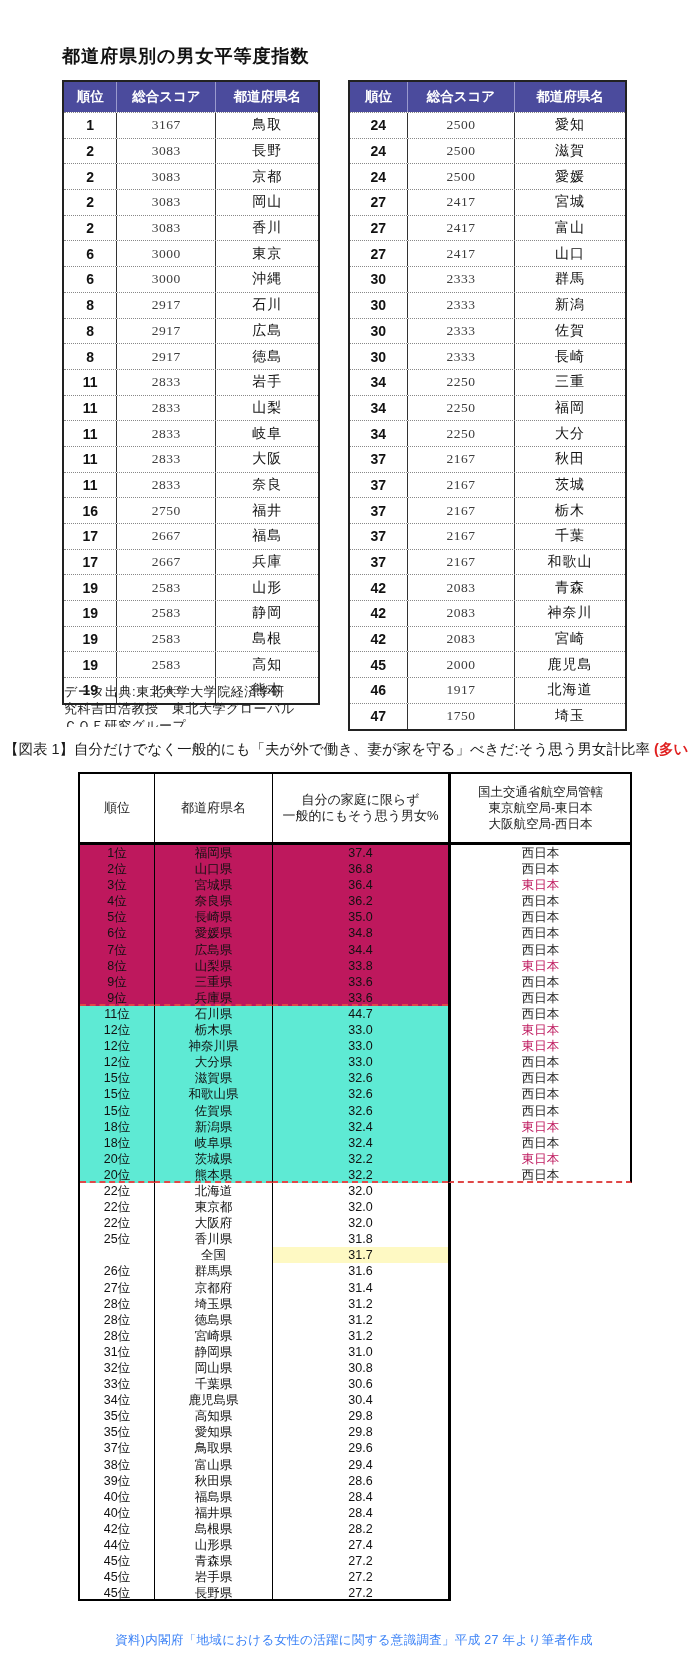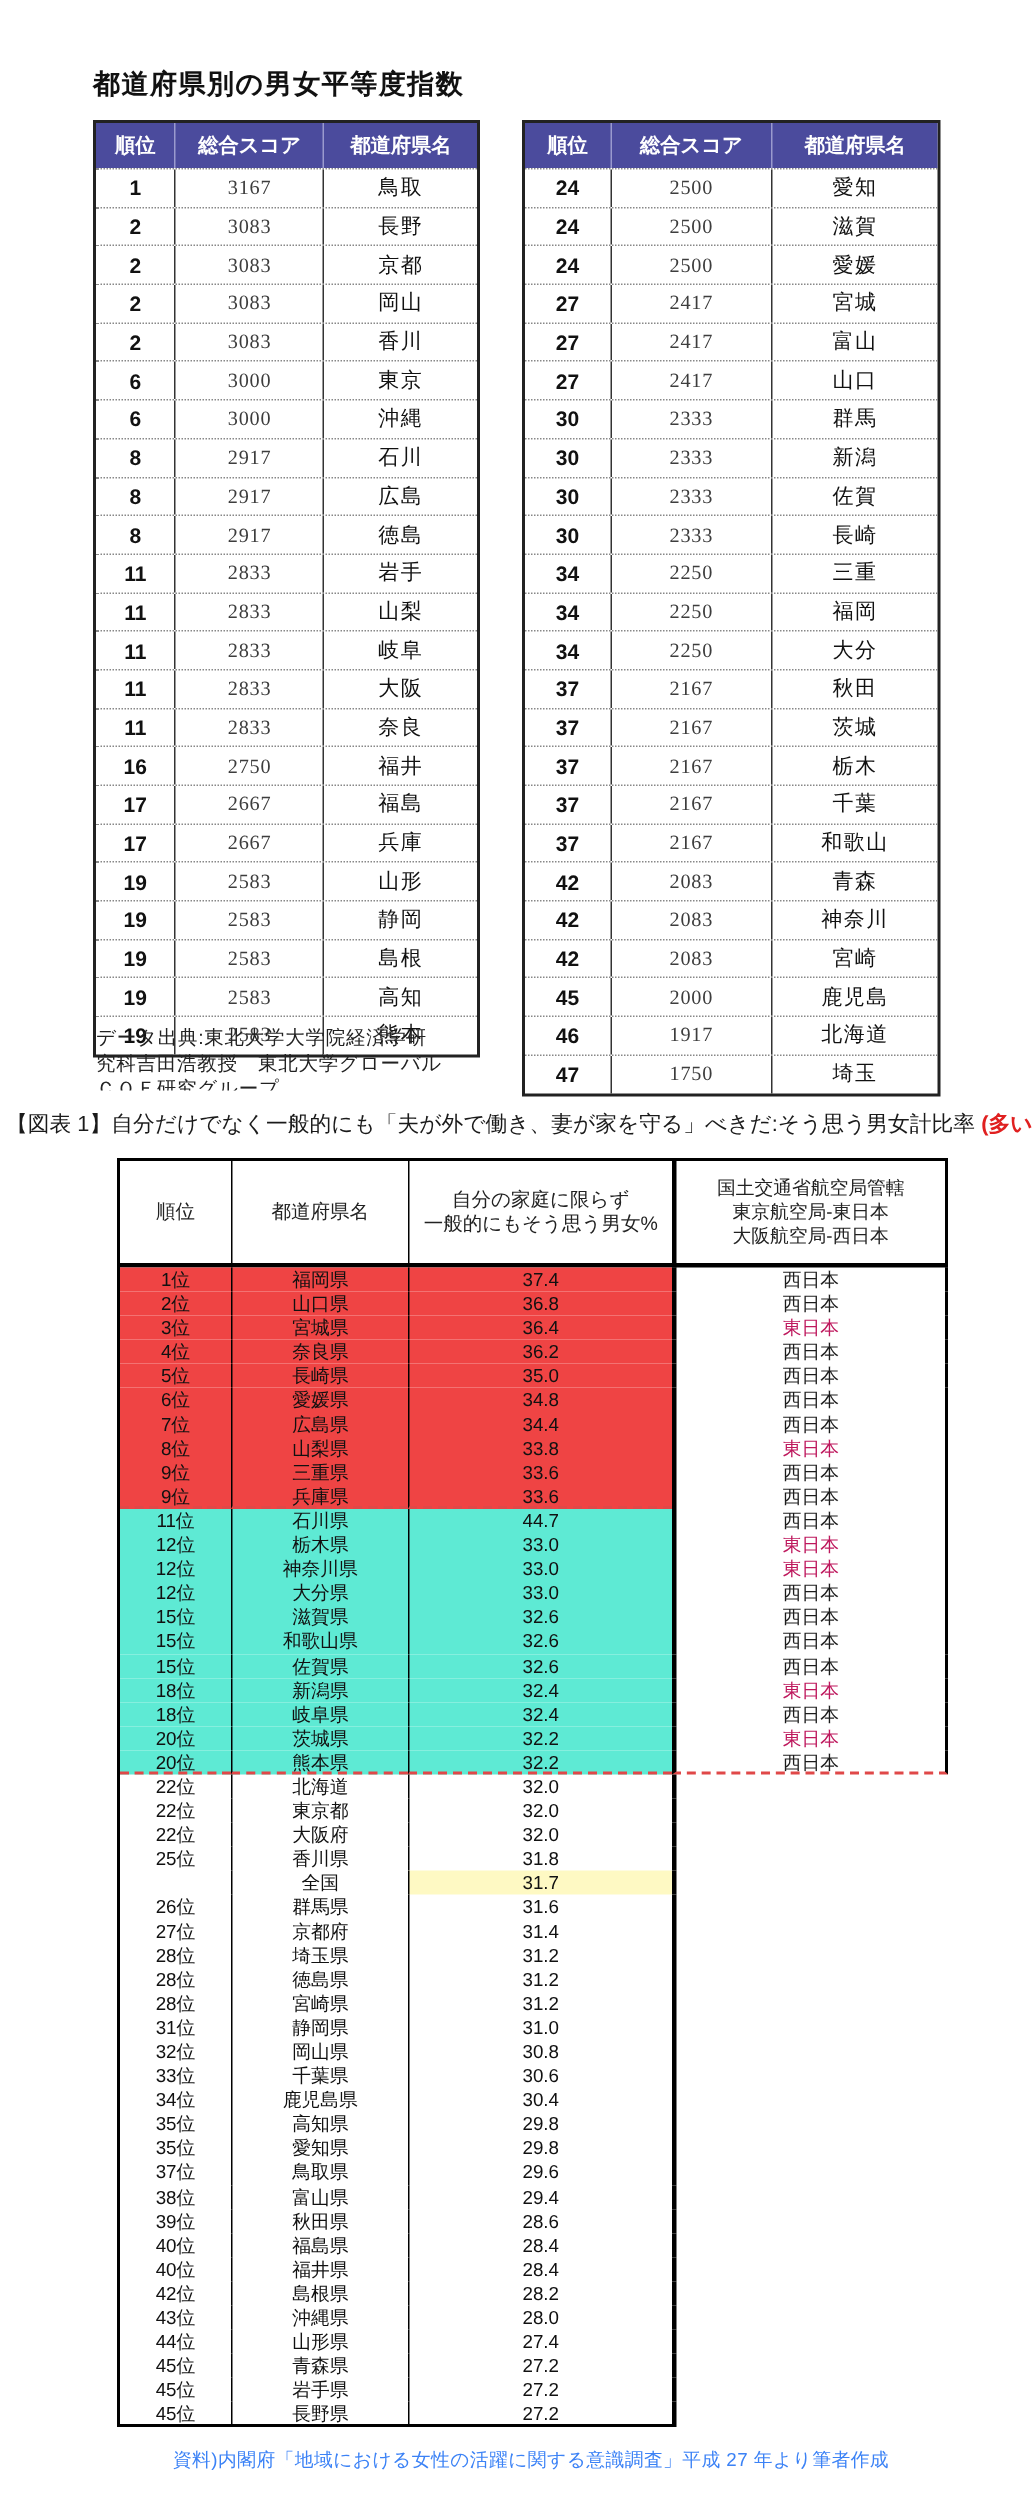--- a/index.html
+++ b/index.html
@@ -31,21 +31,21 @@
   .fig{position:absolute;left:78px;top:772px;width:552px;border-left:2px solid #000;border-top:2px solid #000;box-sizing:content-box;background:#fff;}
   .ft-row{display:flex;}
   .ftc{box-sizing:border-box;height:16.1px;line-height:16.1px;font-size:12.5px;text-align:center;overflow:hidden;white-space:nowrap;}
   .fc1{width:74px;}
   .fc2{width:118px;border-left:1px solid #000;}
   .fc3{width:176px;border-left:1px solid #000;}
   .fc4{width:184px;border-left:3px solid #000;}
   .fc4.rb{border-right:2px solid #000;}
   .ft-head .ftc{height:71px;line-height:16px;display:flex;flex-direction:column;justify-content:center;border-bottom:3px solid #000;font-size:13px;color:#222;}
   .ft-head .fc4{font-size:12.5px;}
-  .bg-dark{background:#ef4444;}
+  .bg-dark{background:#be185d;}
   .bg-light{background:#5eead4;}
   .bg-yellow{background:#fef9c3;}
   .dash{border-bottom:2px dashed #e04848;}
   .solid-bottom{border-bottom:2px solid #000;}
   .east{color:#be185d;}
   .west{color:#1c1c1c;}
   
   .fig-source{position:absolute;left:60px;top:1632px;width:588px;text-align:center;font-size:12.5px;color:#3b82f6;letter-spacing:.3px;}
 </style>
 </head>
@@ -579,26 +579,20 @@
       <div class="ftc fc3">28.4</div>
       <div class="ftc fc4 west"></div>
     </div>
     <div class="ft-row">
       <div class="ftc fc1">42位</div>
       <div class="ftc fc2">島根県</div>
       <div class="ftc fc3">28.2</div>
       <div class="ftc fc4 west"></div>
     </div>
     <div class="ft-row">
-      <div class="ftc fc1">43位</div>
-      <div class="ftc fc2">沖縄県</div>
-      <div class="ftc fc3">28.0</div>
-      <div class="ftc fc4 west"></div>
-    </div>
-    <div class="ft-row">
       <div class="ftc fc1">44位</div>
       <div class="ftc fc2">山形県</div>
       <div class="ftc fc3">27.4</div>
       <div class="ftc fc4 west"></div>
     </div>
     <div class="ft-row">
       <div class="ftc fc1">45位</div>
       <div class="ftc fc2">青森県</div>
       <div class="ftc fc3">27.2</div>
       <div class="ftc fc4 west"></div>

